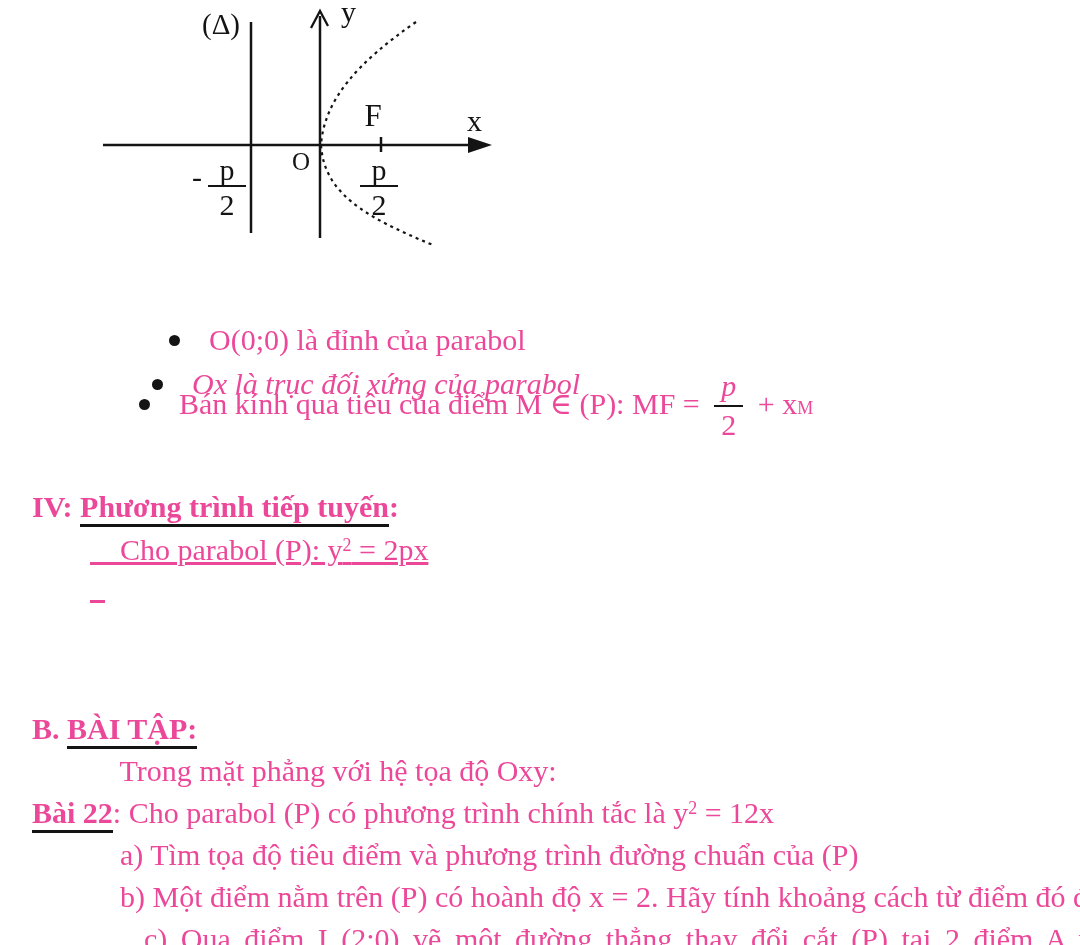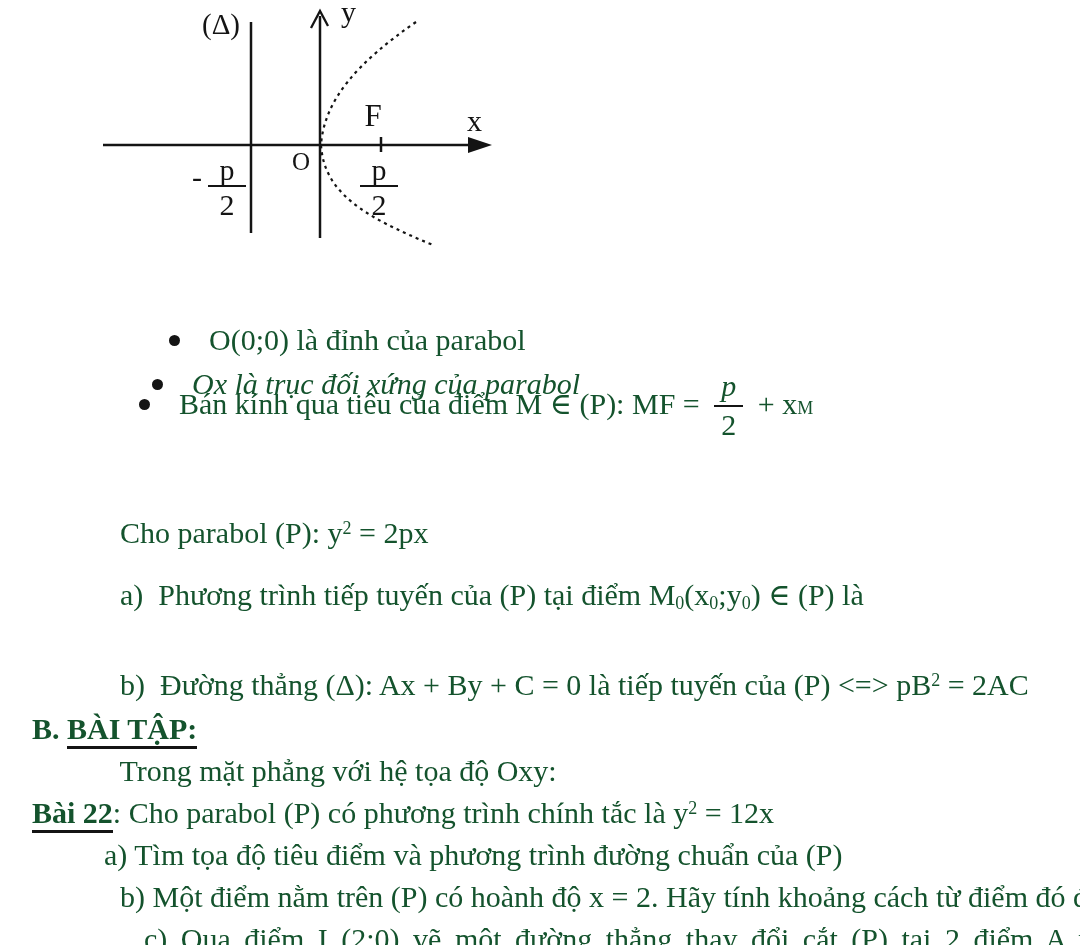--- a/index.html
+++ b/index.html
@@ -3,21 +3,21 @@
 <meta charset="utf-8">
 <style>
   html,body{margin:0;padding:0;}
   body{
     width:1080px;height:945px;background:#ffffff;overflow:hidden;
     font-family:"Liberation Serif","DejaVu Serif",serif;color:#111;
   }
   .page{position:relative;width:1080px;height:945px;background:#fff;}
   .line{
     position:absolute;white-space:pre;font-size:30px;line-height:38px;
-    color:#14532d;
+    color:#ec4899;
   }
   .bold{font-weight:700;}
   .boldital{font-weight:700;font-style:italic;}
   .ul{border-bottom:3px solid #141414;padding-bottom:1px;}
   sup.sp{font-size:0.6em;vertical-align:baseline;position:relative;top:-0.5em;line-height:0;}
   sub.sb{font-size:0.6em;vertical-align:baseline;position:relative;top:0.22em;line-height:0;}
   .bullet{
     display:inline-block;width:11px;height:11px;border-radius:50%;
     background:#141414;margin-right:29px;vertical-align:4px;
   }
@@ -75,47 +75,44 @@
   <div class="line" style="top:283px;left:139px;">
     <span class="bullet"></span><span>O(0;0) là đỉnh của parabol</span>
   </div>
   <div class="line" style="top:327px;left:122px;font-style:italic;">
     <span class="bullet"></span><span>Ox là trục đối xứng của parabol</span>
   </div>
   <div class="line flexline" style="top:372px;left:139px;height:64px;">
     <span class="bullet"></span><span>Bán kính qua tiêu của điểm M ∈ (P): MF = </span><span class="frac"><span class="num">p</span><span class="den">2</span></span><span> + x</span><sub class="sb">M</sub>
   </div>
 
+  <div class="line bold" style="top:450px;left:2px;">
+    <span>IV: </span><span class="ul">Phương trình tiếp tuyến</span><span>:</span>
+  </div>
 
-  <div class="line" style="top:476px;left:90px;">
+  <div class="line" style="top:493px;left:90px;text-decoration:underline;">
     <span>Cho parabol (P): y</span><sup class="sp">2</sup><span> = 2px</span>
   </div>
 
-  <div class="line" style="top:538px;left:90px;">
-    <span>a)  Phương trình tiếp tuyến của (P) tại điểm M</span><sub class="sb">0</sub><span>(x</span><sub class="sb">0</sub><span>;y</span><sub class="sb">0</sub><span>) ∈ (P) là</span>
-  </div>
 
 
-  <div class="line" style="top:628px;left:90px;">
-    <span>b)  Đường thẳng (Δ): Ax + By + C = 0 là tiếp tuyến của (P) &lt;=&gt; pB</span><sup class="sp">2</sup><span> = 2AC</span>
-  </div>
 
   <div class="line bold" style="top:672px;left:2px;">
     <span>B. </span><span class="ul">BÀI TẬP</span><span class="ul">:</span>
   </div>
 
   <div class="line" style="top:714px;left:90px;">
     <span>Trong mặt phẳng với hệ tọa độ Oxy:</span>
   </div>
 
   <div class="line" style="top:756px;left:2px;text-align:right;">
     <span class="bold ul">Bài 22</span><span>: Cho parabol (P) có phương trình chính tắc là y</span><sup class="sp">2</sup><span> = 12x</span>
   </div>
 
-  <div class="line" style="top:798px;left:74px;">
+  <div class="line" style="top:798px;left:90px;">
     <span>a) Tìm tọa độ tiêu điểm và phương trình đường chuẩn của (P)</span>
   </div>
 
   <div class="line" style="top:840px;left:90px;">
     <span>b) Một điểm nằm trên (P) có hoành độ x = 2. Hãy tính khoảng cách từ điểm đó đến</span>
   </div>
 
   <div class="line wsp" style="top:882px;left:90px;">
     <span>c) Qua điểm I (2;0) vẽ một đường thẳng thay đổi cắt (P) tại 2 điểm A và B. Chú</span>
   </div>

